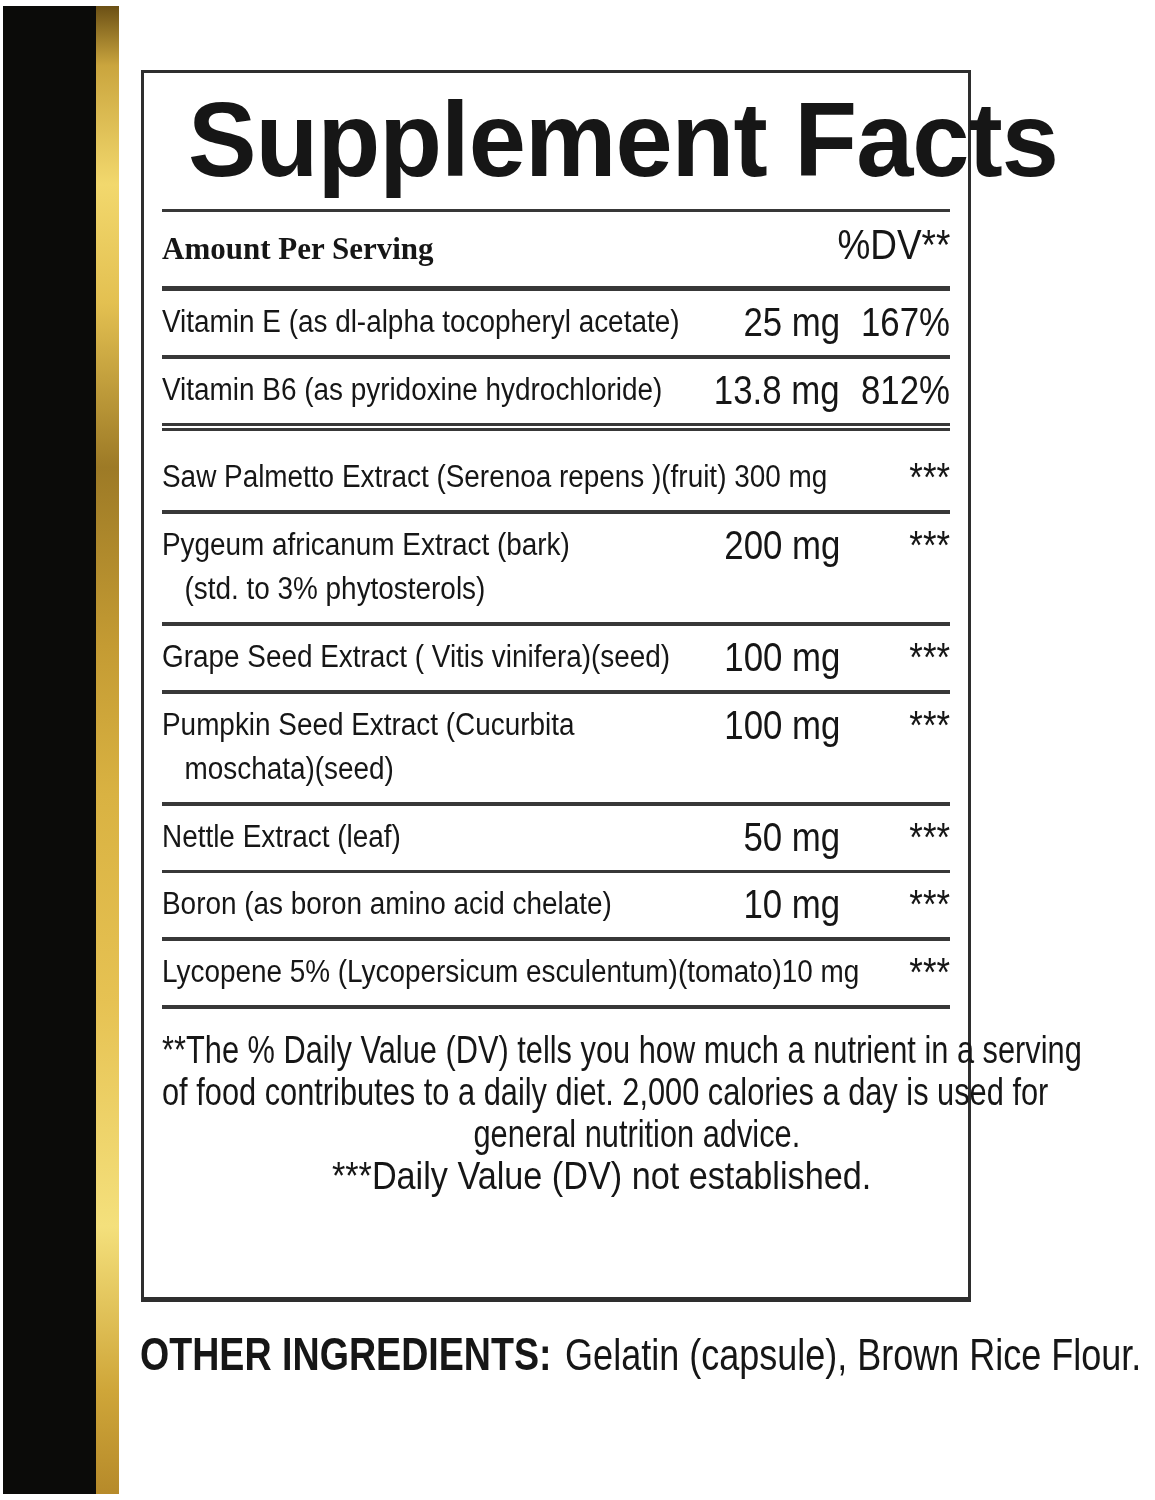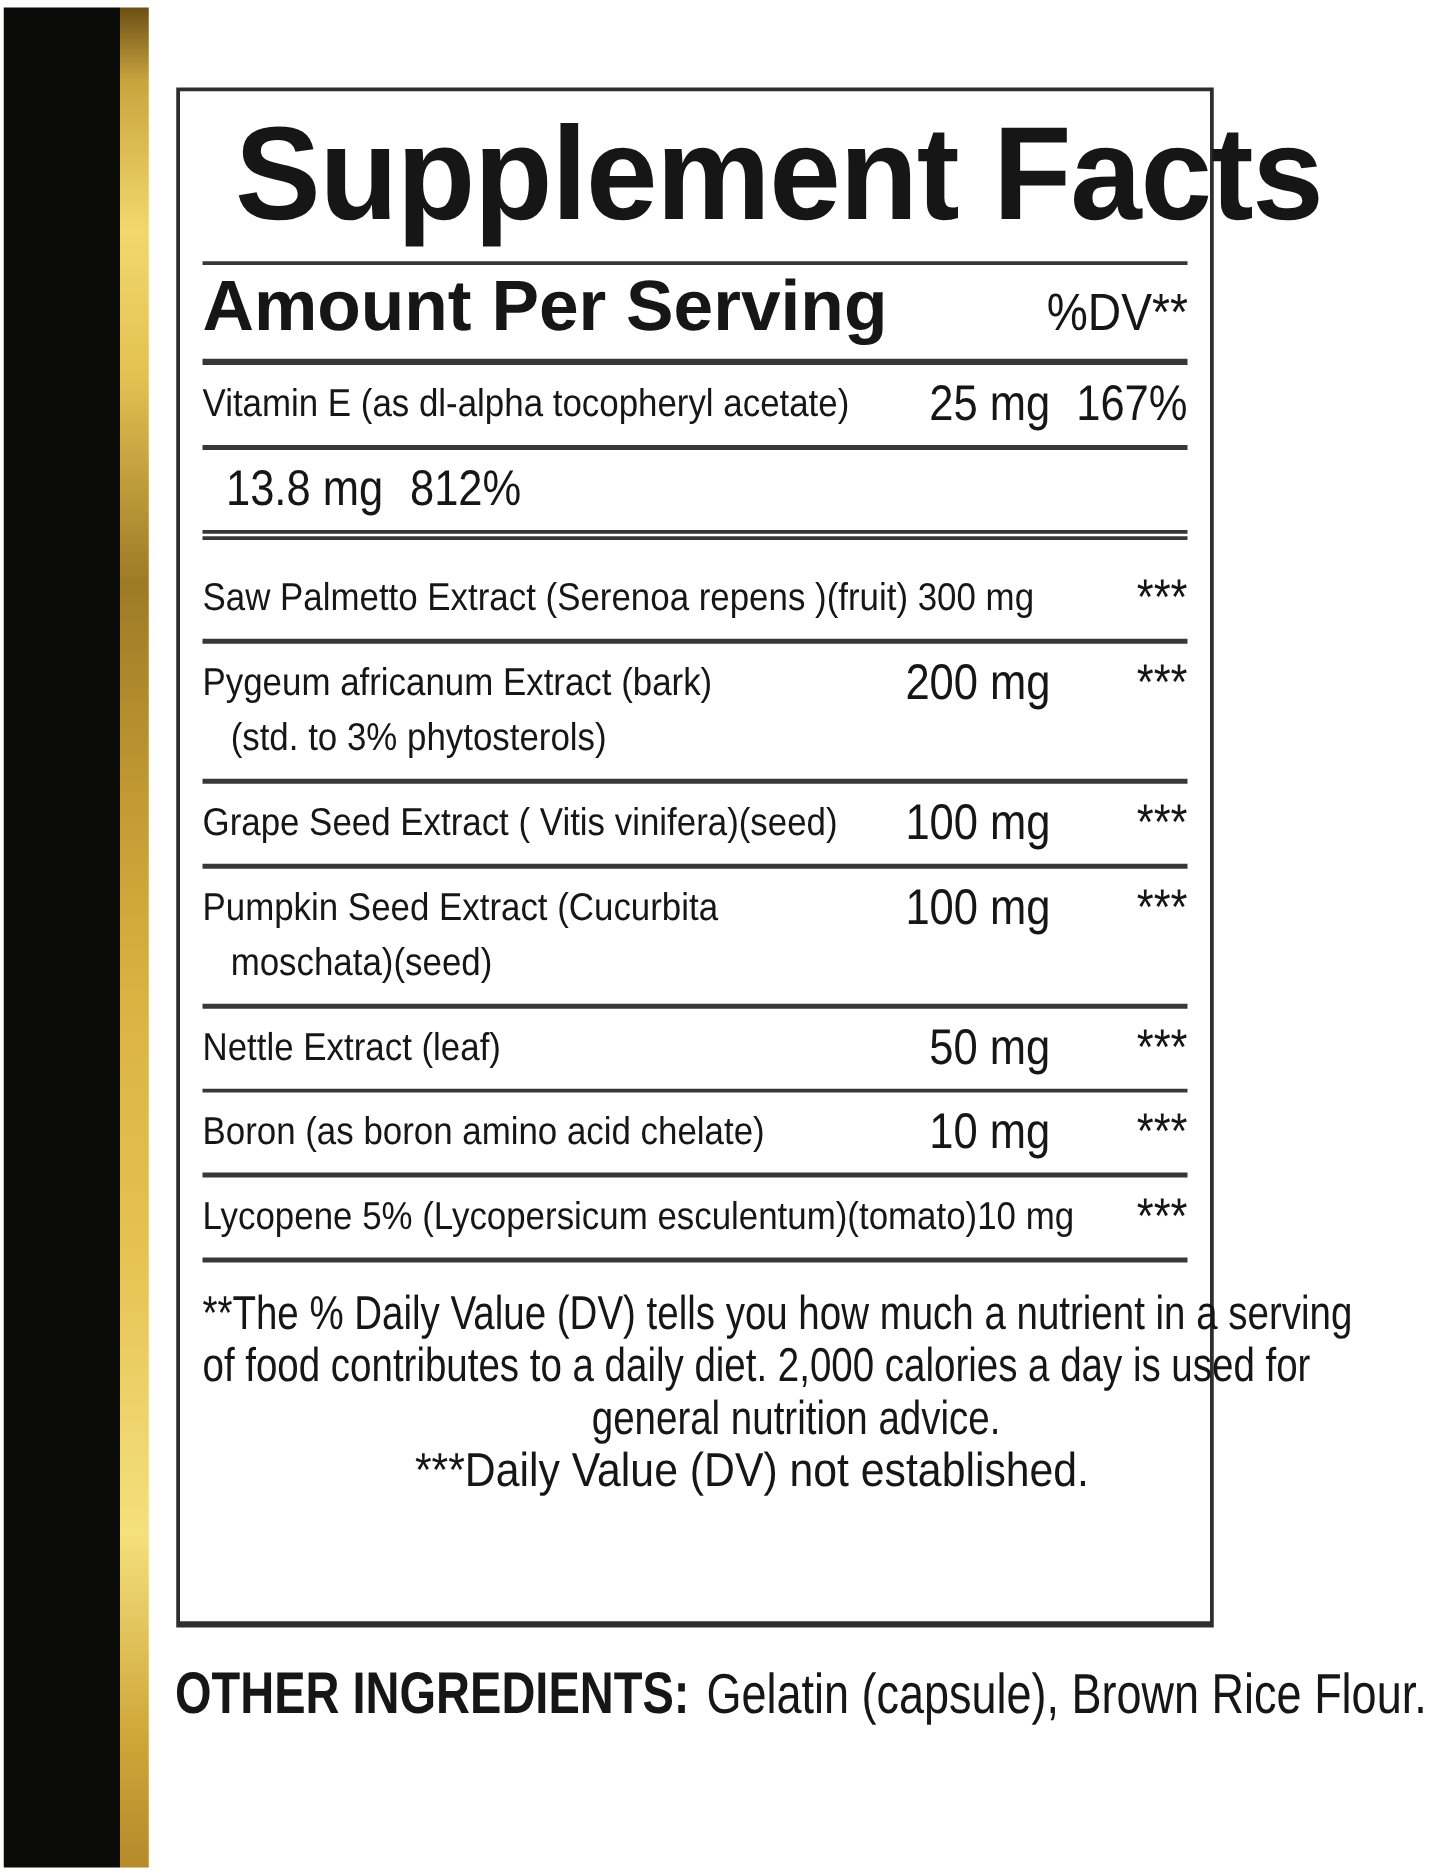--- a/index.html
+++ b/index.html
@@ -28,21 +28,21 @@
   .sl1 .slabel{width:247px;}
   .sl2 .slabel{width:451px;}
   .serving-block{margin-top:8px;}
   .rule{background:#383838;}
   .rule.thin{height:3px;}
   .rule.med{height:4px;}
   .rule.heavy{height:5px;}
   .rule.dbl{height:2px;background:#fff;border-top:3px solid #383838;border-bottom:3px solid #383838;}
   .rule-top{margin-top:16px;}
   .colhead{display:flex;align-items:baseline;padding:7px 0 11px;}
-  .colhead .left{font-weight:bold;font-size:57px;line-height:52px;flex:1;white-space:nowrap;}
+  .colhead .left{font-weight:bold;font-size:31px;line-height:52px;flex:1;white-space:nowrap;font-family:Liberation Serif, serif;}
   .colhead .right{font-size:42px;line-height:52px;white-space:nowrap;transform:scaleX(0.88);transform-origin:right top;}
   .row{display:flex;align-items:flex-start;padding:9px 0 11px;}
   .row.gap-top{padding-top:24px;}
   .cell-name{flex:1 1 0;min-width:0;font-size:31px;line-height:44px;}
   .cell-name .ln{white-space:nowrap;transform:scaleX(0.9);transform-origin:left top;}
   .cell-name .ln2{padding-left:25px;}
   .cell-amount{font-size:40px;line-height:44px;white-space:nowrap;text-align:right;transform:scaleX(0.87);transform-origin:right top;}
   .cell-dv{flex:0 0 auto;width:110px;font-size:40px;line-height:44px;text-align:right;white-space:nowrap;transform:scaleX(0.87);transform-origin:right top;}
   .footnotes{margin-top:20px;text-align:right;}
   .fn-line{font-size:38px;line-height:42px;white-space:nowrap;transform:scaleX(0.81);transform-origin:left top;}
@@ -77,20 +77,23 @@
   <div id="rows">
   <div class="row">
     <div class="cell-name">
       <div class="ln ln1">Vitamin E (as dl-alpha tocopheryl acetate)</div>
     </div>
     <div class="cell-amount">25 mg</div>
     <div class="cell-dv">167%</div>
   </div>
 <div class="rule med"></div>
   <div class="row">
+    <div class="cell-name">
+      <div class="ln ln1">Vitamin B6 (as pyridoxine hydrochloride)</div>
+    </div>
     <div class="cell-amount">13.8 mg</div>
     <div class="cell-dv">812%</div>
   </div>
 <div class="rule dbl"></div>
   <div class="row gap-top">
     <div class="cell-name">
       <div class="ln ln1">Saw Palmetto Extract (Serenoa repens )(fruit) 300 mg</div>
     </div>
     <div class="cell-amount"></div>
     <div class="cell-dv">***</div>

